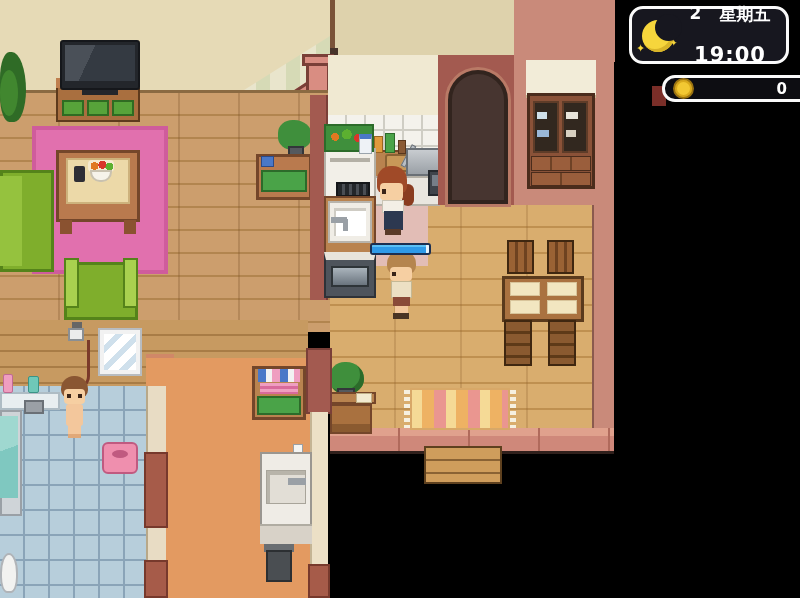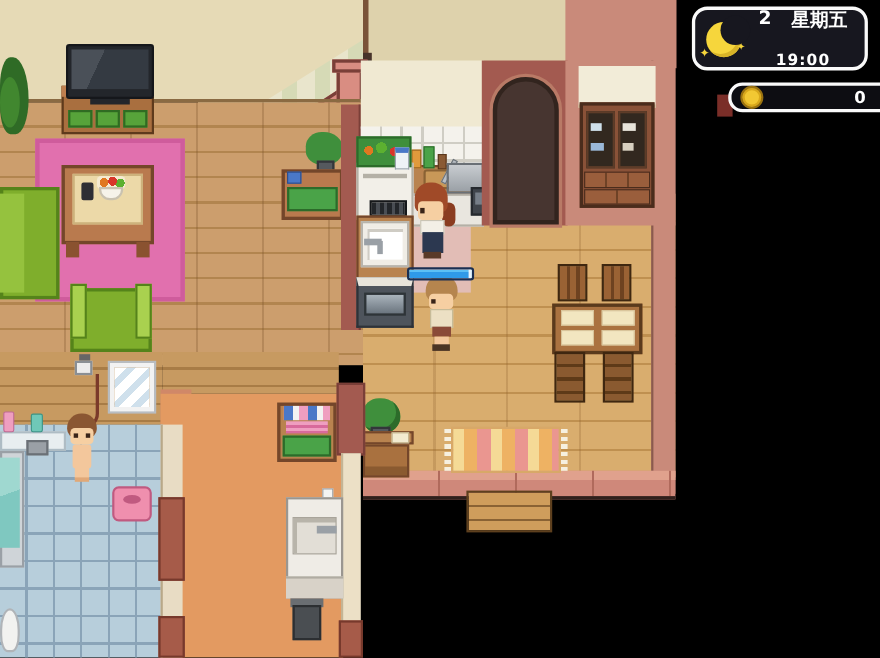--- a/index.html
+++ b/index.html
@@ -33,21 +33,21 @@
               border-radius:14px;display:flex;align-items:center;padding:3px 10px 3px 8px;gap:4px;color:#fff;}
   .money-panel{left:662px;top:75px;width:150px;height:27px;background:#0d0d12;border:3px solid #fafafa;
                border-radius:13px;display:flex;align-items:center;padding:0 8px;color:#fff;}
   .moon{position:relative;width:40px;height:44px;flex:0 0 auto;}
   .moon .disc{position:absolute;left:2px;top:7px;width:32px;height:32px;background:#f6d63c;border-radius:50%;
               box-shadow:inset -3px -3px 0 #d8b428;}
   .moon .bite{position:absolute;left:15px;top:1px;width:27px;height:27px;background:#17171f;border-radius:50%;}
   .sparkle{position:absolute;color:#f6d63c;font-size:11px;line-height:1;}
   .time-text{flex:1;text-align:center;font-weight:bold;}
   .time-row1{display:flex;justify-content:center;gap:18px;font-size:17px;}
-  .time-row2{font-size:14px;letter-spacing:1px;margin-top:17px;}
+  .time-row2{font-size:21px;letter-spacing:1px;margin-top:17px;}
   .coin{width:17px;height:17px;border-radius:50%;background:#f2c833;border:2px solid #9a7210;
         box-shadow:inset 0 0 0 2px #d8a81c;flex:0 0 auto;}
   .money-amt{flex:1;text-align:right;font-weight:bold;font-size:15px;padding-right:14px;}
 
   
   .pbar{left:370px;top:243px;width:61px;height:12px;border:2px solid #1b2f52;border-radius:3px;
         background:#0f1d38;overflow:hidden;}
   .pfill{height:100%;background:linear-gradient(180deg,#5cc0f5 0 30%,#2f9ae8 30%);}
 </style>
 </head>

